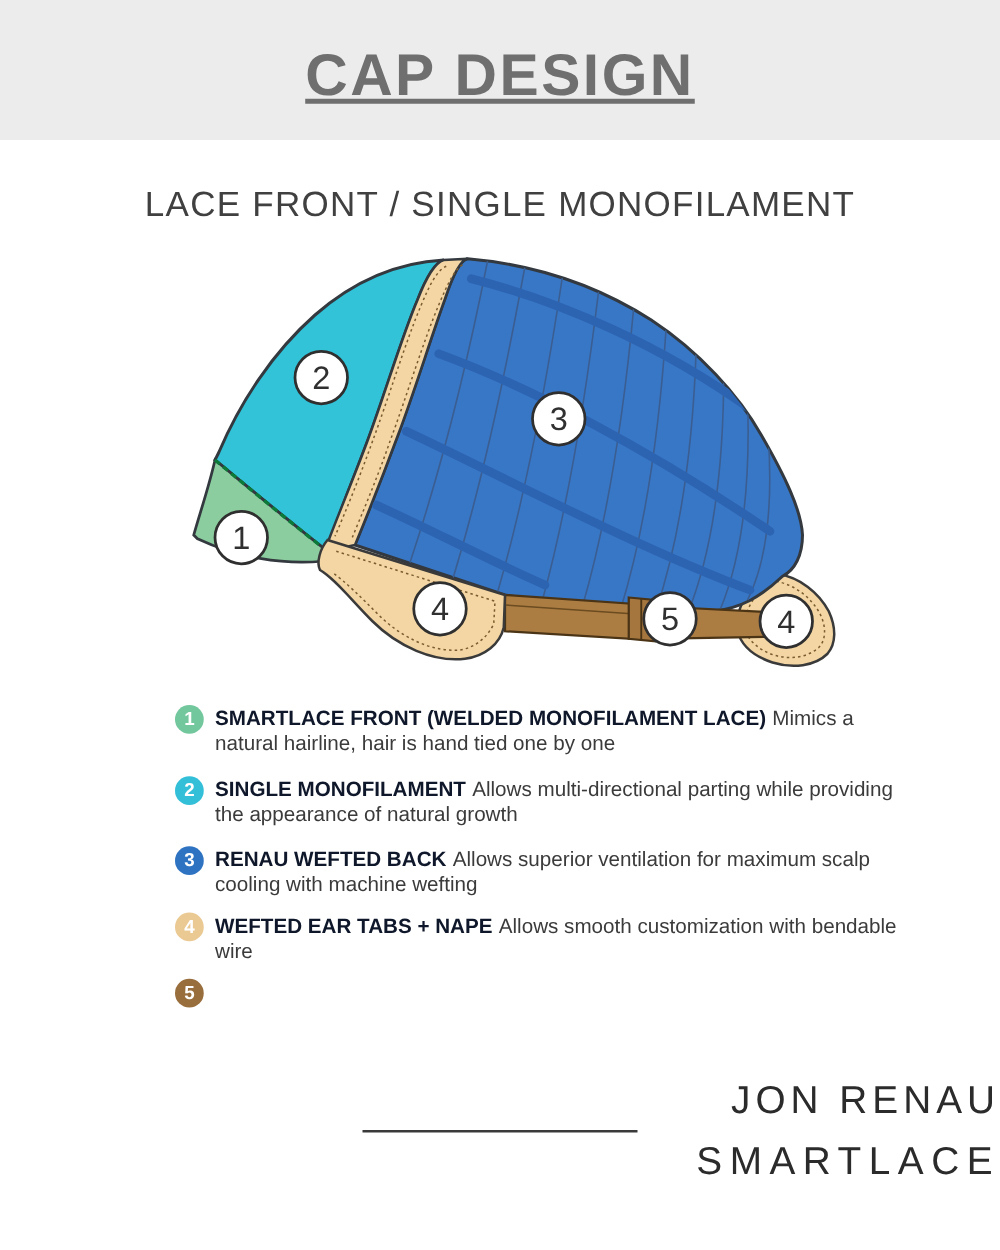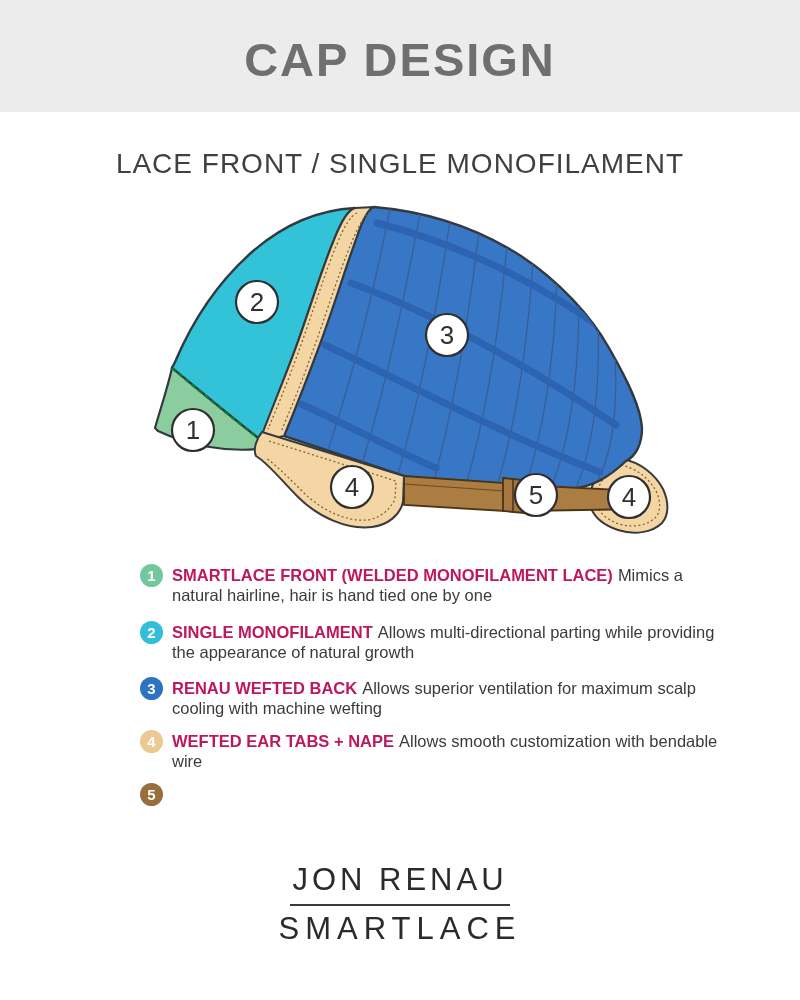--- a/index.html
+++ b/index.html
@@ -5,39 +5,39 @@
   html,body{margin:0;padding:0;}
   body{
     width:800px;height:1000px;position:relative;background:#ffffff;
     font-family:"Liberation Sans", sans-serif;overflow:hidden;
   }
   .header-band{
     position:absolute;left:0;top:0;width:800px;height:112px;
     background:#ececec;display:flex;align-items:center;justify-content:center;
   }
   .header-title{
-    font-size:47px;font-weight:bold;color:#6f6f6f;letter-spacing:2px;margin-top:6px;
+    font-size:47px;font-weight:bold;color:#6f6f6f;letter-spacing:2px;margin-top:6px;text-decoration:underline;
   }
   .subtitle{
     position:absolute;left:0;top:148px;width:800px;text-align:center;
     font-size:28px;color:#404040;letter-spacing:1px;font-weight:normal;
   }
   .diagram-svg{position:absolute;left:0;top:0;width:800px;height:1000px;}
   .legend{position:absolute;left:140px;top:0;width:580px;}
   .legend-row{position:absolute;left:0;display:flex;align-items:flex-start;}
   .legend-badge{
     width:23px;height:23px;border-radius:50%;flex:0 0 23px;
     color:#ffffff;font-size:15px;font-weight:bold;
     display:flex;align-items:center;justify-content:center;margin-right:9px;
   }
   .legend-text{
     width:550px;font-size:16.5px;line-height:20px;color:#3b3b3b;margin-top:1px;
   }
-  .legend-heading{font-weight:bold;color:#be185d;margin-right:5px;}
-  .footer{position:absolute;left:0;top:862px;width:800px;text-align:center;color:#2b2b2b;}
+  .legend-heading{font-weight:bold;color:#0f172a;margin-right:5px;}
+  .footer{position:absolute;left:0;top:862px;width:800px;text-align:right;color:#2b2b2b;}
   .brand-top{font-size:31px;letter-spacing:4px;}
   .brand-rule{width:220px;height:2px;background:#3a3a3a;margin:6px auto 5px auto;}
   .brand-bottom{font-size:31px;letter-spacing:6px;}
 </style>
 </head>
 <body>
 
 <div class="header-band">
   <div class="header-title">CAP DESIGN</div>
 </div>

